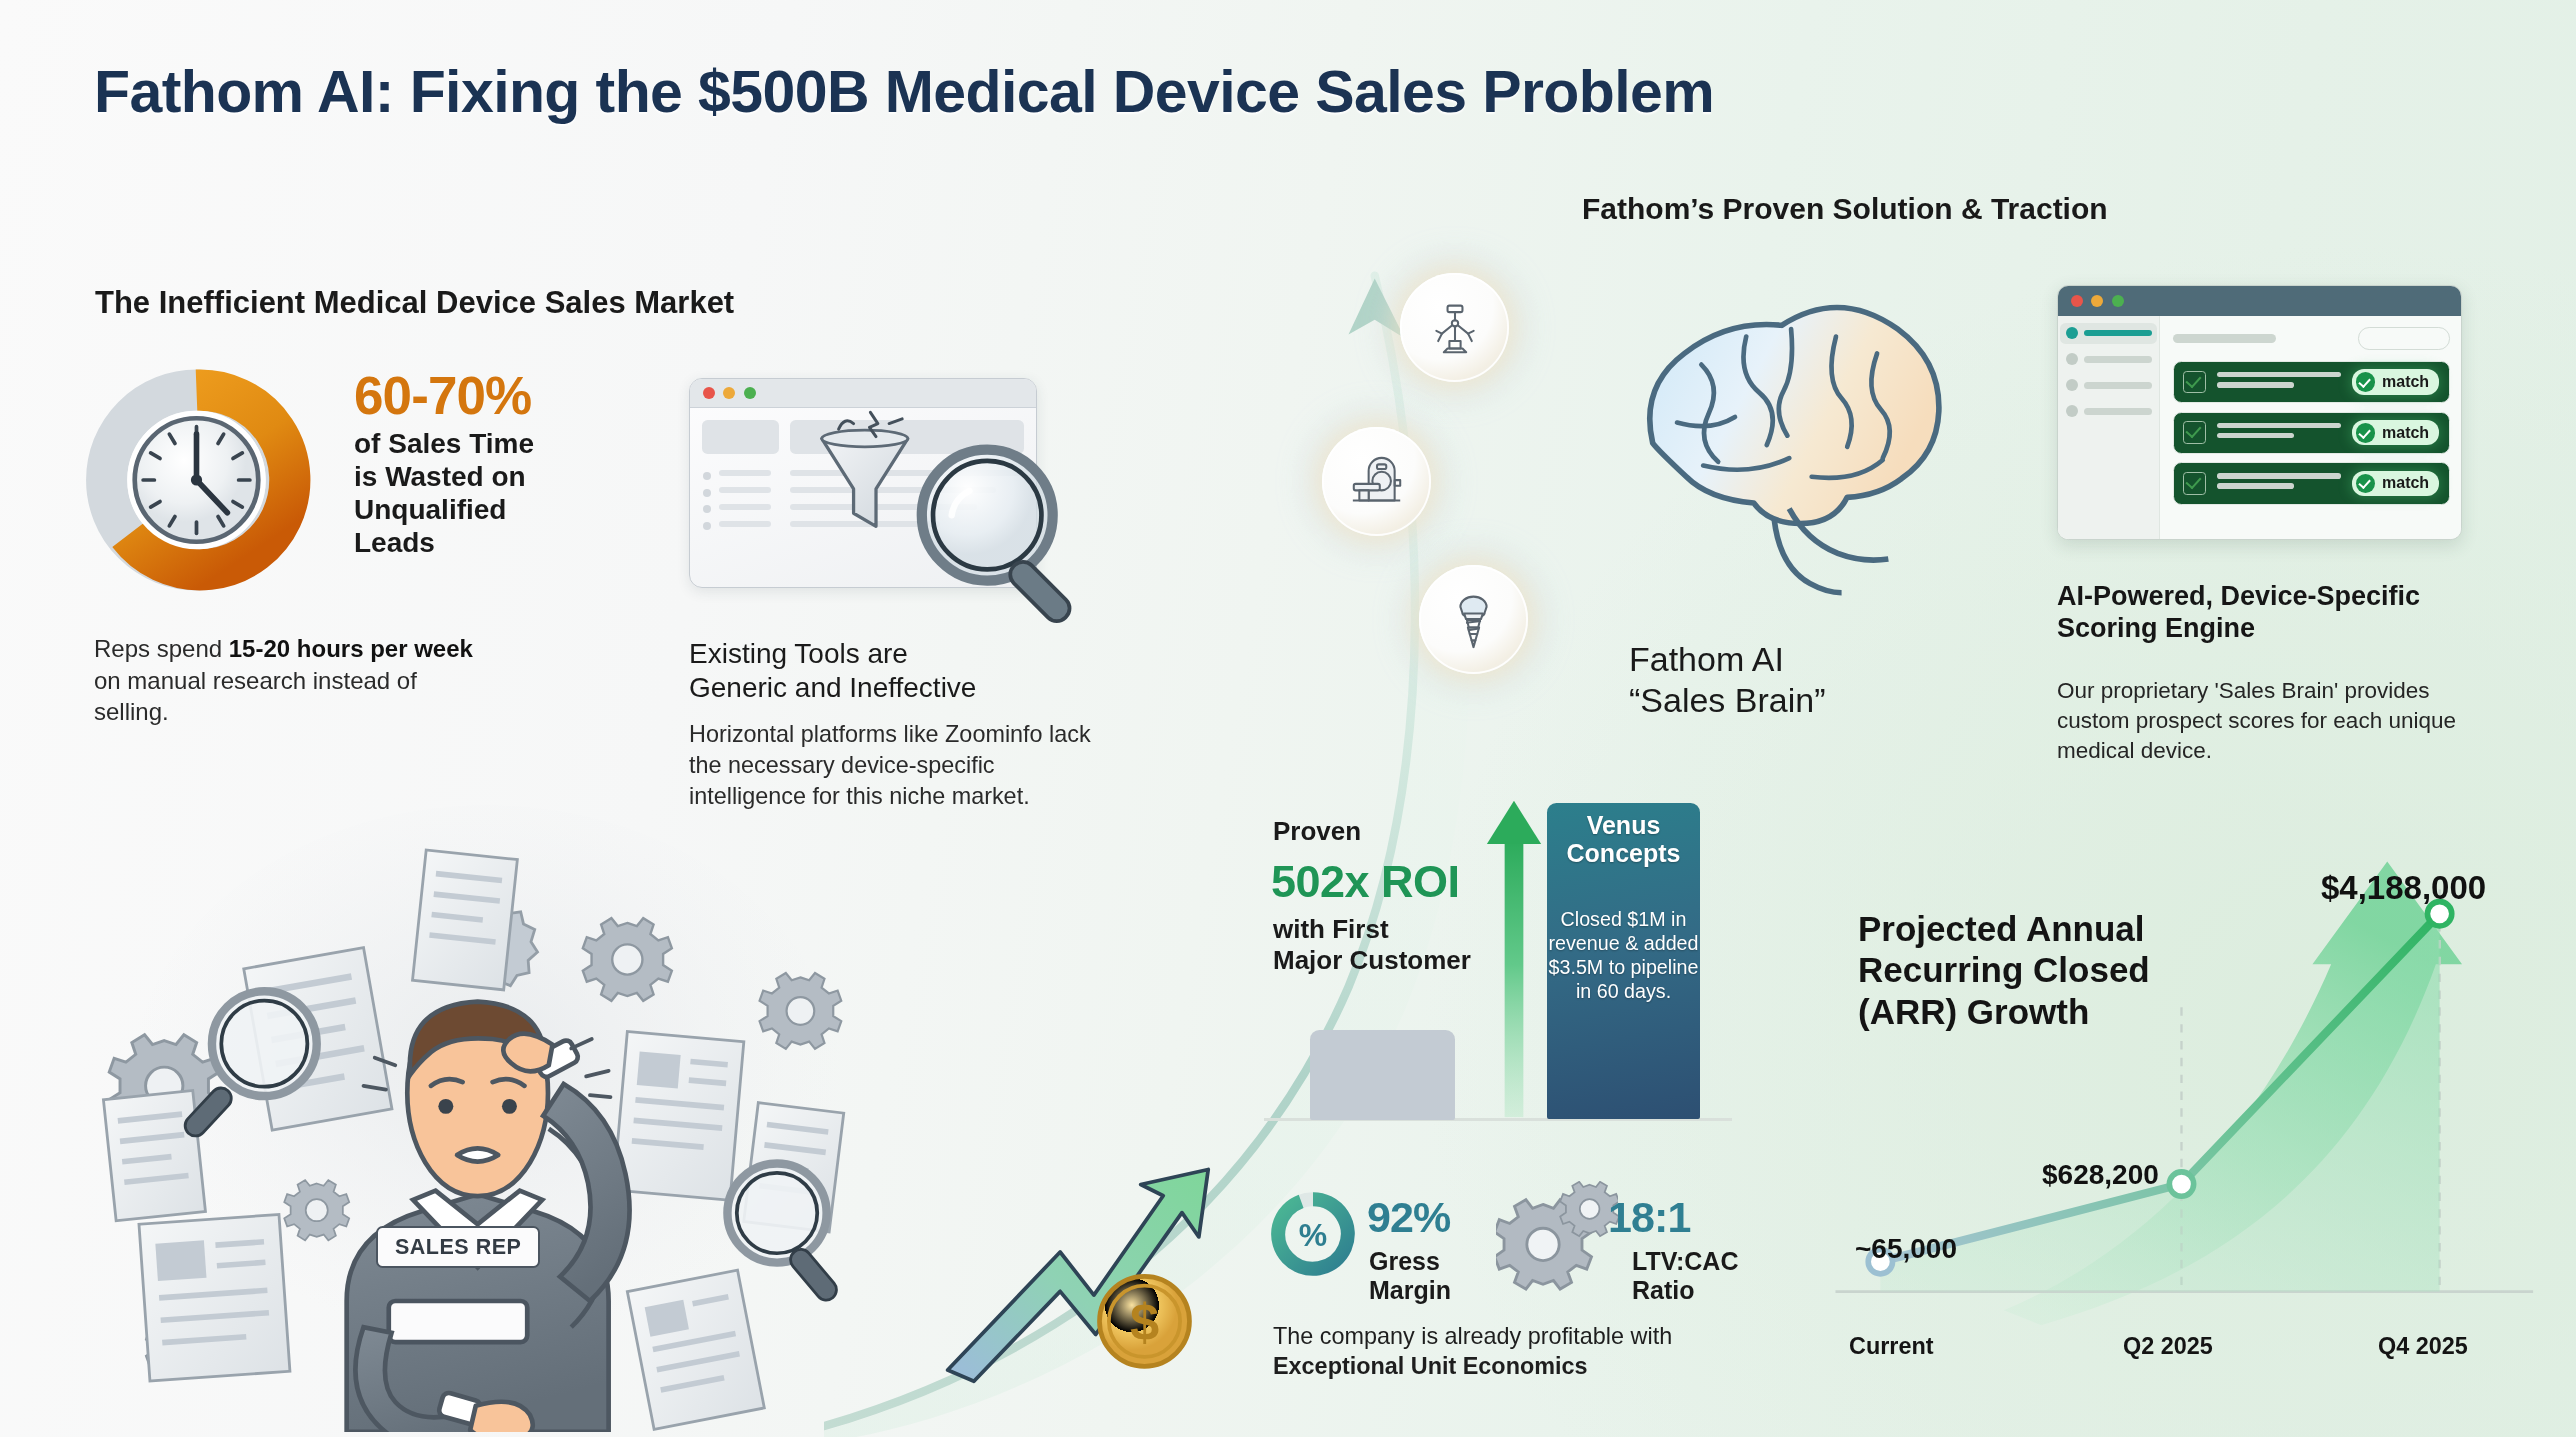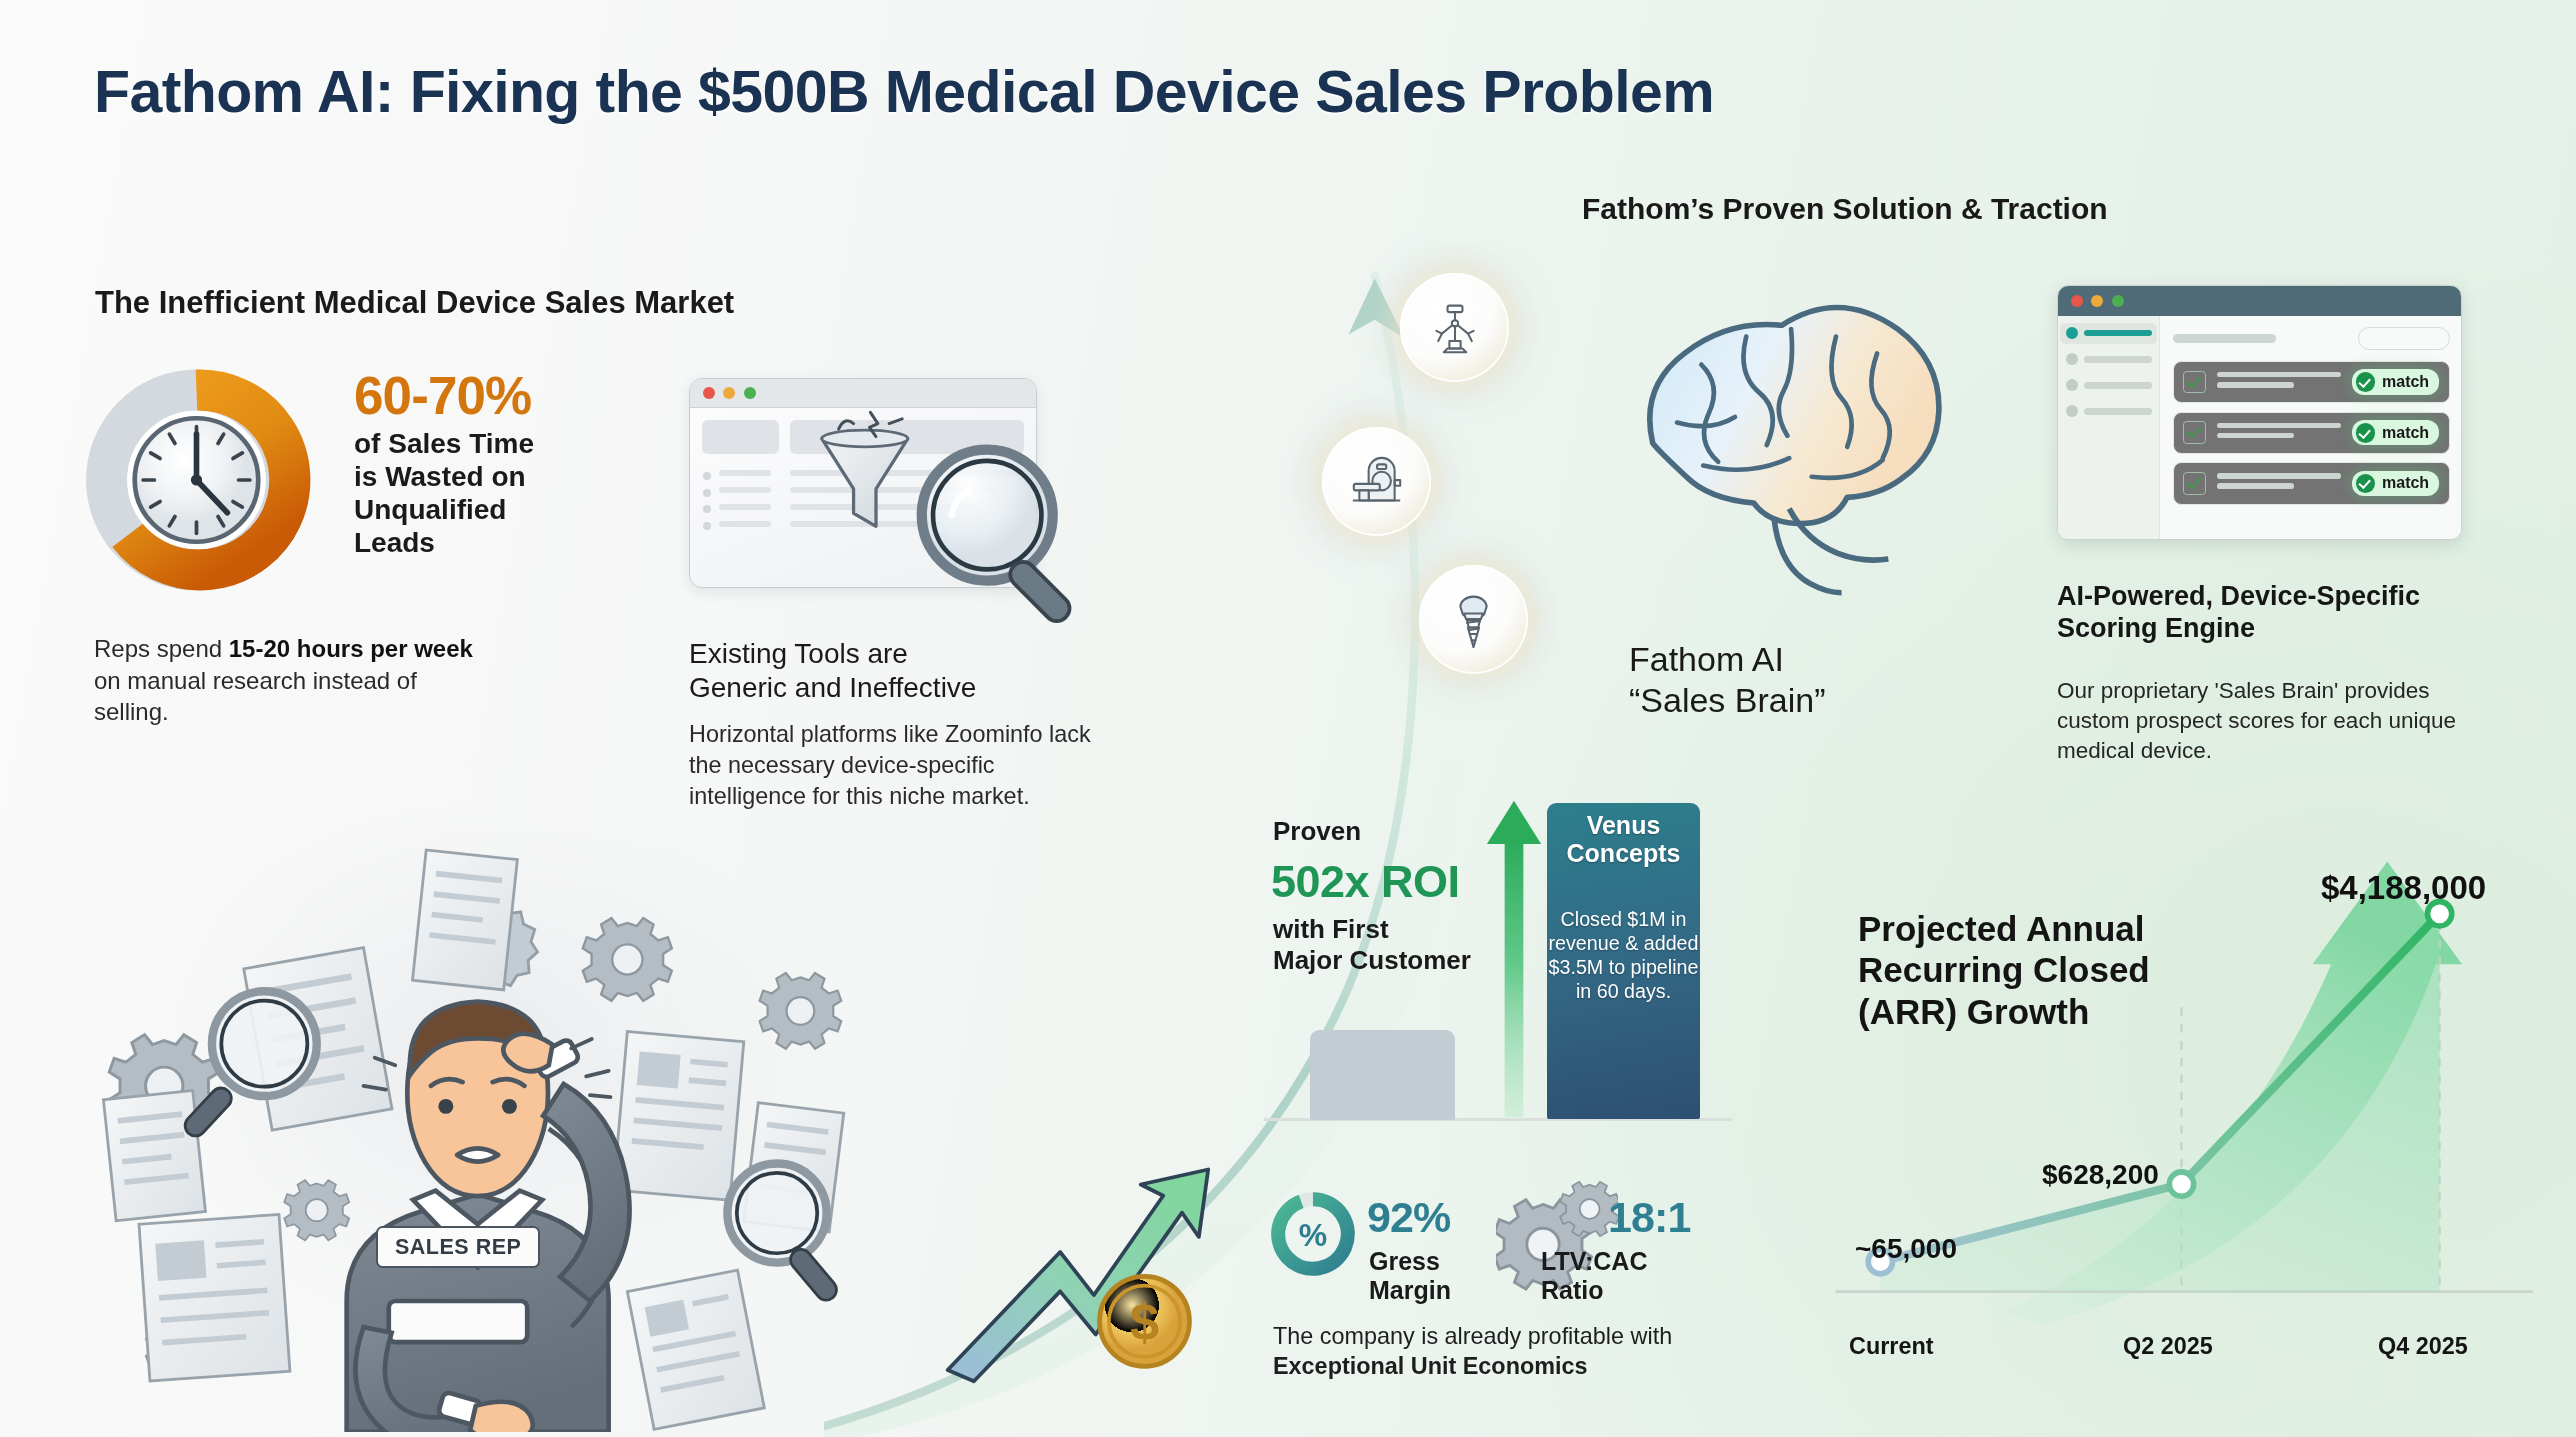--- a/index.html
+++ b/index.html
@@ -101,21 +101,21 @@
   .br-sdot{width:12px;height:12px;border-radius:50%;background:#c2ccc6;}
   .br-sline{height:6.6px;border-radius:3.7px;background:#ccd5cf;flex:1;}
   .br-srow.active{background:#dfe6e2;border-radius:5.6px;padding:4.7px 5.6px;margin:-4.7px -5.6px 9.4px -5.6px;}
   .br-srow.active .br-sdot{background:#1b9e93;}
   .br-srow.active .br-sline{background:#1b9e93;}
   .br-main{flex:1;padding:11.2px 11.2px 0 13px;}
   .br-tophead{display:flex;align-items:center;justify-content:space-between;margin-bottom:11.2px;}
   .br-title-line{width:103px;height:8.4px;border-radius:4.7px;background:#cdd6d0;}
   .br-pill{width:90px;height:20.6px;border-radius:11.2px;border:1.9px solid #d3dcd6;}
   .br-card{
-    display:flex;align-items:center;gap:11.2px;background:#737373;border:0.9px solid #e2e9e4;
+    display:flex;align-items:center;gap:11.2px;background:#14532d;border:0.9px solid #e2e9e4;
     border-radius:8.4px;padding:7.5px 9.4px;margin-bottom:8.4px;
   }
   .br-check{width:20.6px;height:20.6px;border:1.9px solid #9fbea6;border-radius:3.7px;position:relative;flex:0 0 auto;}
   .br-check:after{content:"";position:absolute;left:4.7px;top:0.9px;width:6.6px;height:12px;border:solid #3f9a4e;border-width:0 2.8px 2.8px 0;transform:rotate(42deg);}
   .br-cl{flex:1;}
   .br-cl i{display:block;height:5.6px;border-radius:2.8px;background:#ccd5cf;margin-bottom:4.7px;}
   .br-cl i:nth-child(2){width:62%;}
   .match-chip{
     display:flex;align-items:center;gap:6.6px;background:#d9f6df;border-radius:12px;
     padding:2.8px 10.3px 2.8px 3.7px;box-shadow:0 0 11.2px 2.8px rgba(80,200,120,.30);
@@ -141,21 +141,21 @@
     position:absolute;left:1547px;top:803px;width:153px;height:316px;border-radius:9.4px 9.4px 1.9px 1.9px;
     background:linear-gradient(170deg,#2c7f8c 0%,#336b86 45%,#2d4f72 100%);
     color:#fff;text-align:center;padding-top:7.5px;box-sizing:border-box;
   }
   .roi-venus{font-size:25px;font-weight:bold;line-height:1.14;text-shadow:0 0.9px 1.9px rgba(0,0,0,.3);}
   .roi-closed{margin-top:39px;font-size:19.7px;line-height:1.22;text-shadow:0 0.9px 1.9px rgba(0,0,0,.3);}
   
   .gm-num{position:absolute;left:1367px;top:1193px;font-size:43px;font-weight:bold;color:#2f7f92;letter-spacing:-0.9px;}
   .gm-lab{position:absolute;left:1369px;top:1247px;width:122px;font-size:25px;font-weight:bold;color:#1a1a1a;line-height:1.16;}
   .ltv-num{position:absolute;left:1608px;top:1193px;font-size:43px;font-weight:bold;color:#2f7f92;letter-spacing:-0.9px;}
-  .ltv-lab{position:absolute;left:1541px;top:1247px;width:164px;font-size:25px;font-weight:bold;color:#1a1a1a;line-height:1.16;}
+  .ltv-lab{position:absolute;left:1632px;top:1247px;width:164px;font-size:25px;font-weight:bold;color:#1a1a1a;line-height:1.16;}
   .metrics-note{position:absolute;left:1273px;top:1322px;width:440px;font-size:23.4px;color:#1e1e1e;line-height:1.28;}
   .metrics-note b{font-weight:bold;}
   
   .arr-title{position:absolute;left:1858px;top:908px;width:440px;font-size:35px;font-weight:bold;color:#141414;line-height:1.18;}
   .arr-chart{position:absolute;left:1807px;top:824px;width:749px;height:505px;}
   .arr-v-top{position:absolute;left:2321px;top:869px;font-size:33px;font-weight:bold;color:#111;}
   .arr-v-mid{position:absolute;left:2042px;top:1159px;font-size:28px;font-weight:bold;color:#111;}
   .arr-v-low{position:absolute;left:1855px;top:1233px;font-size:28px;font-weight:bold;color:#111;}
   .arr-x{position:absolute;top:1333px;font-size:23.4px;font-weight:bold;color:#141414;}
   .coin-chart{position:absolute;left:927px;top:1147px;width:300px;height:239px;}

